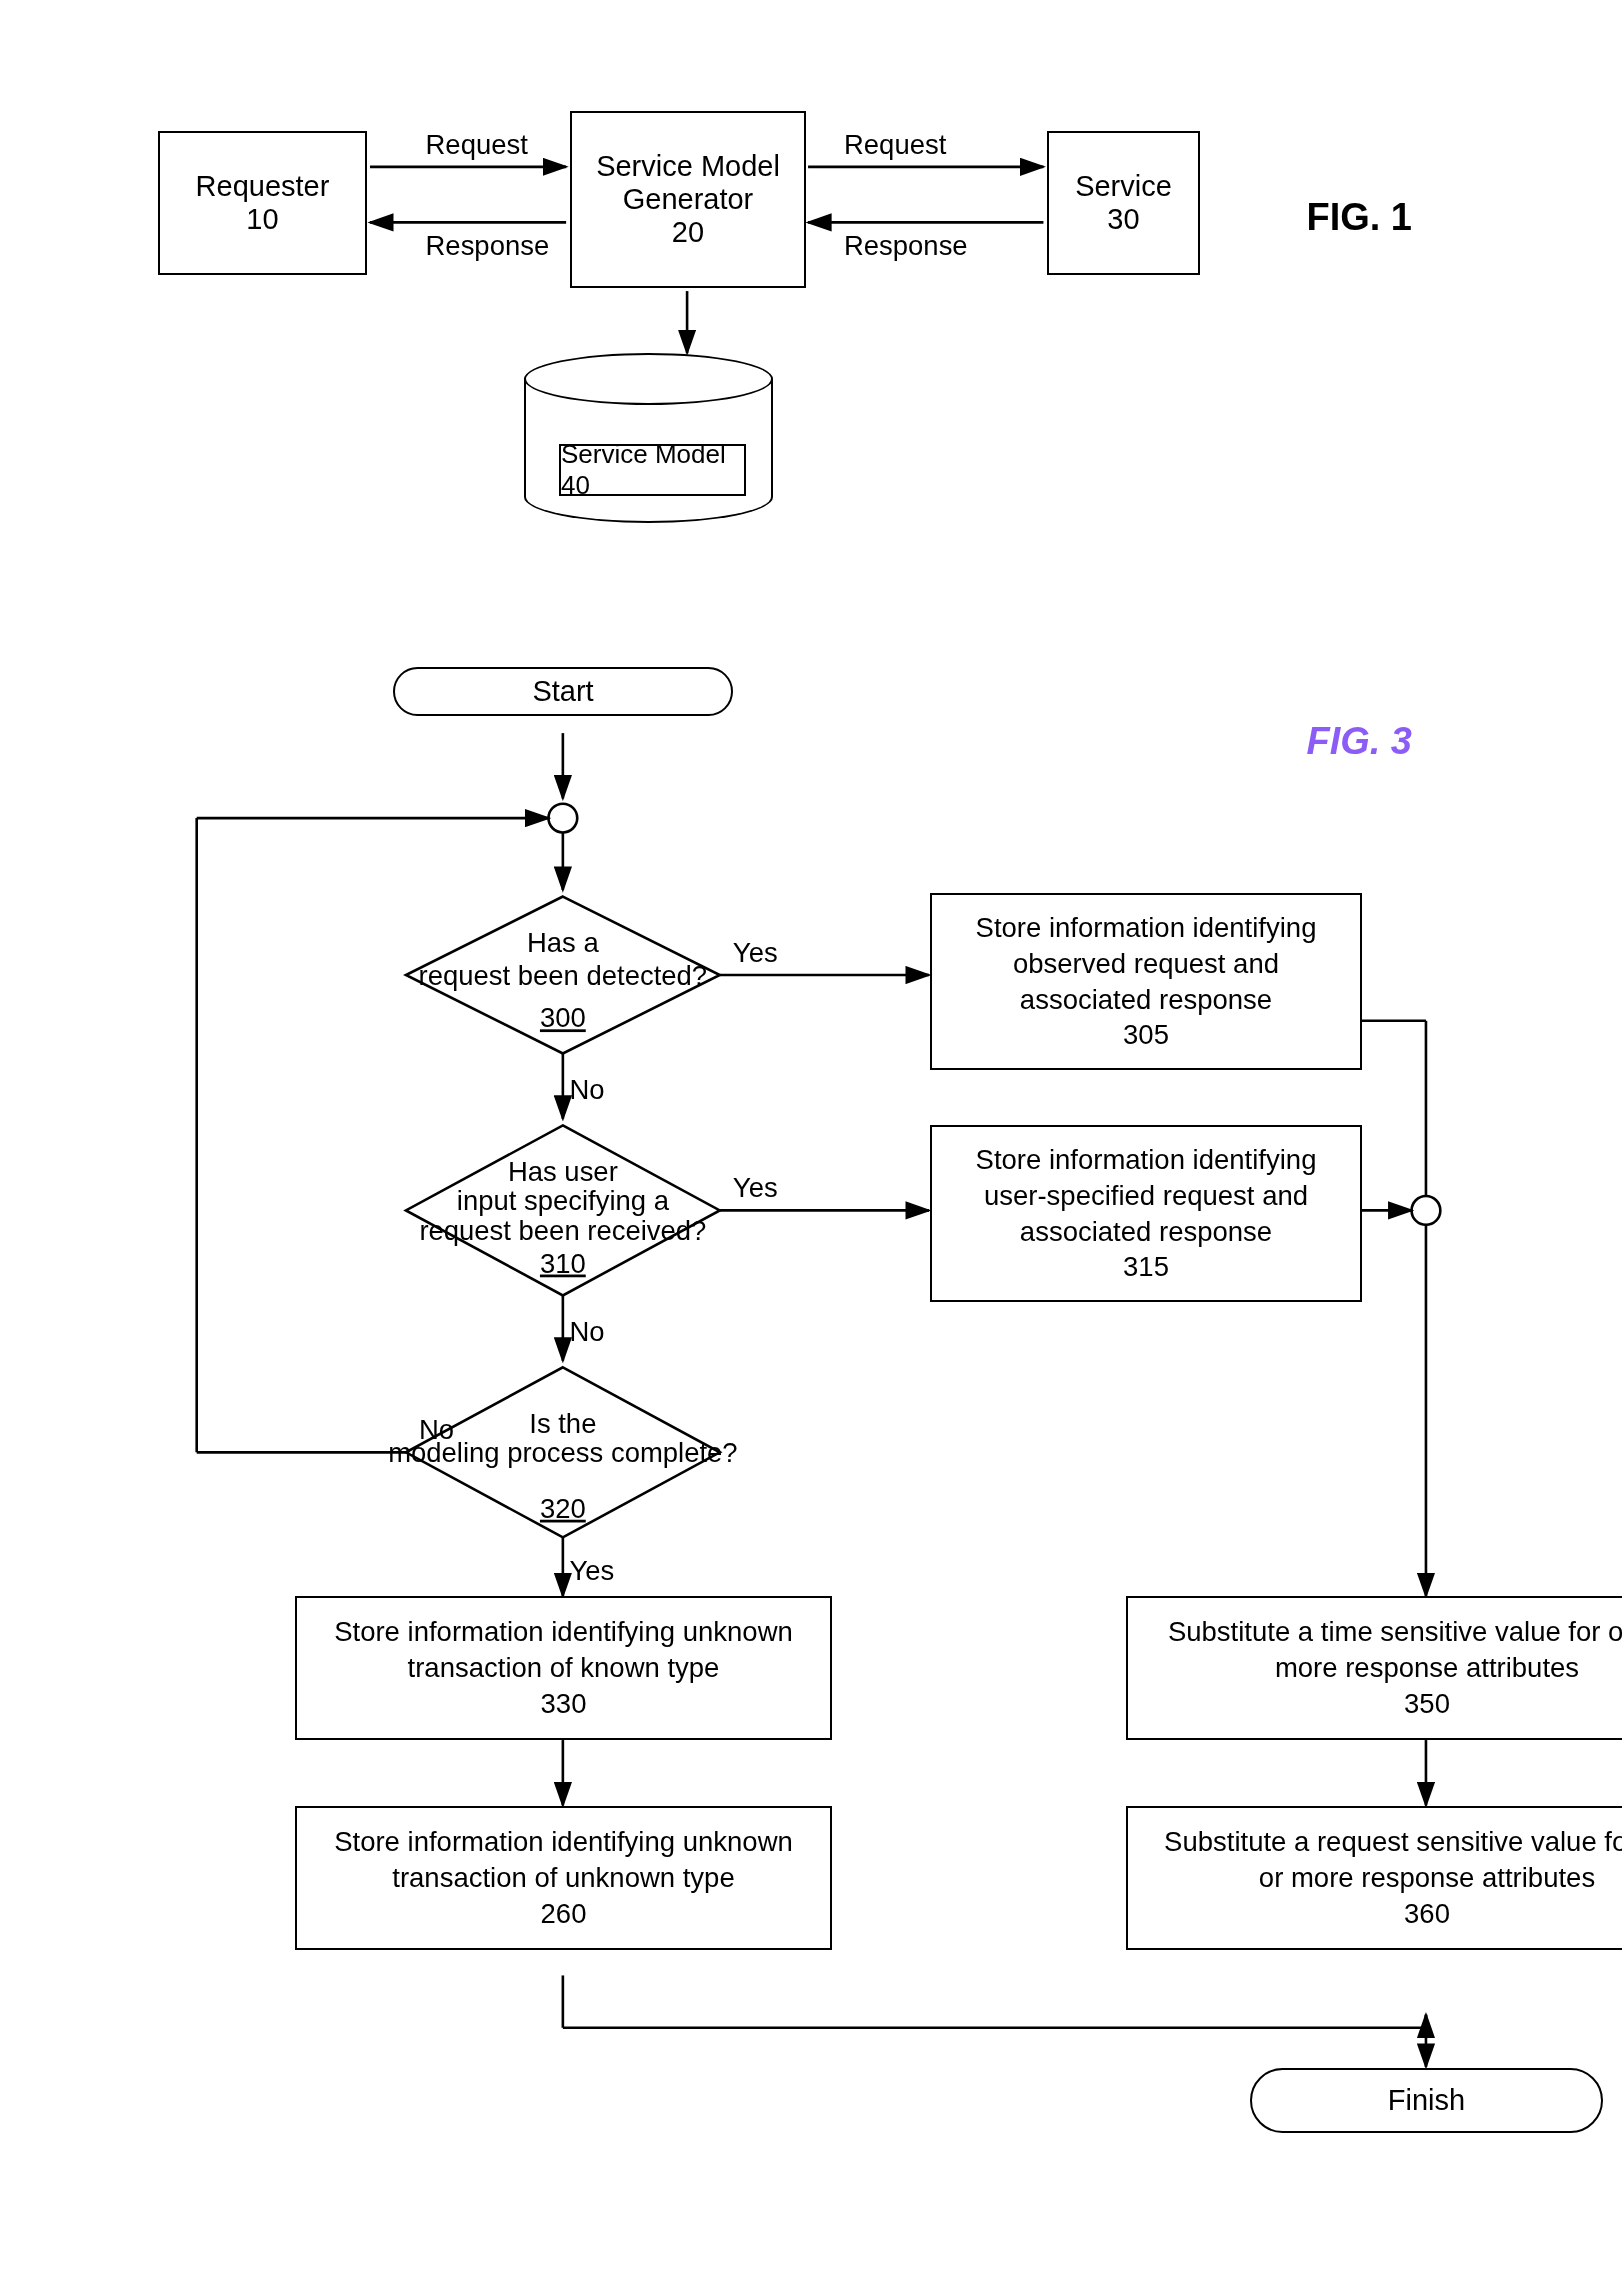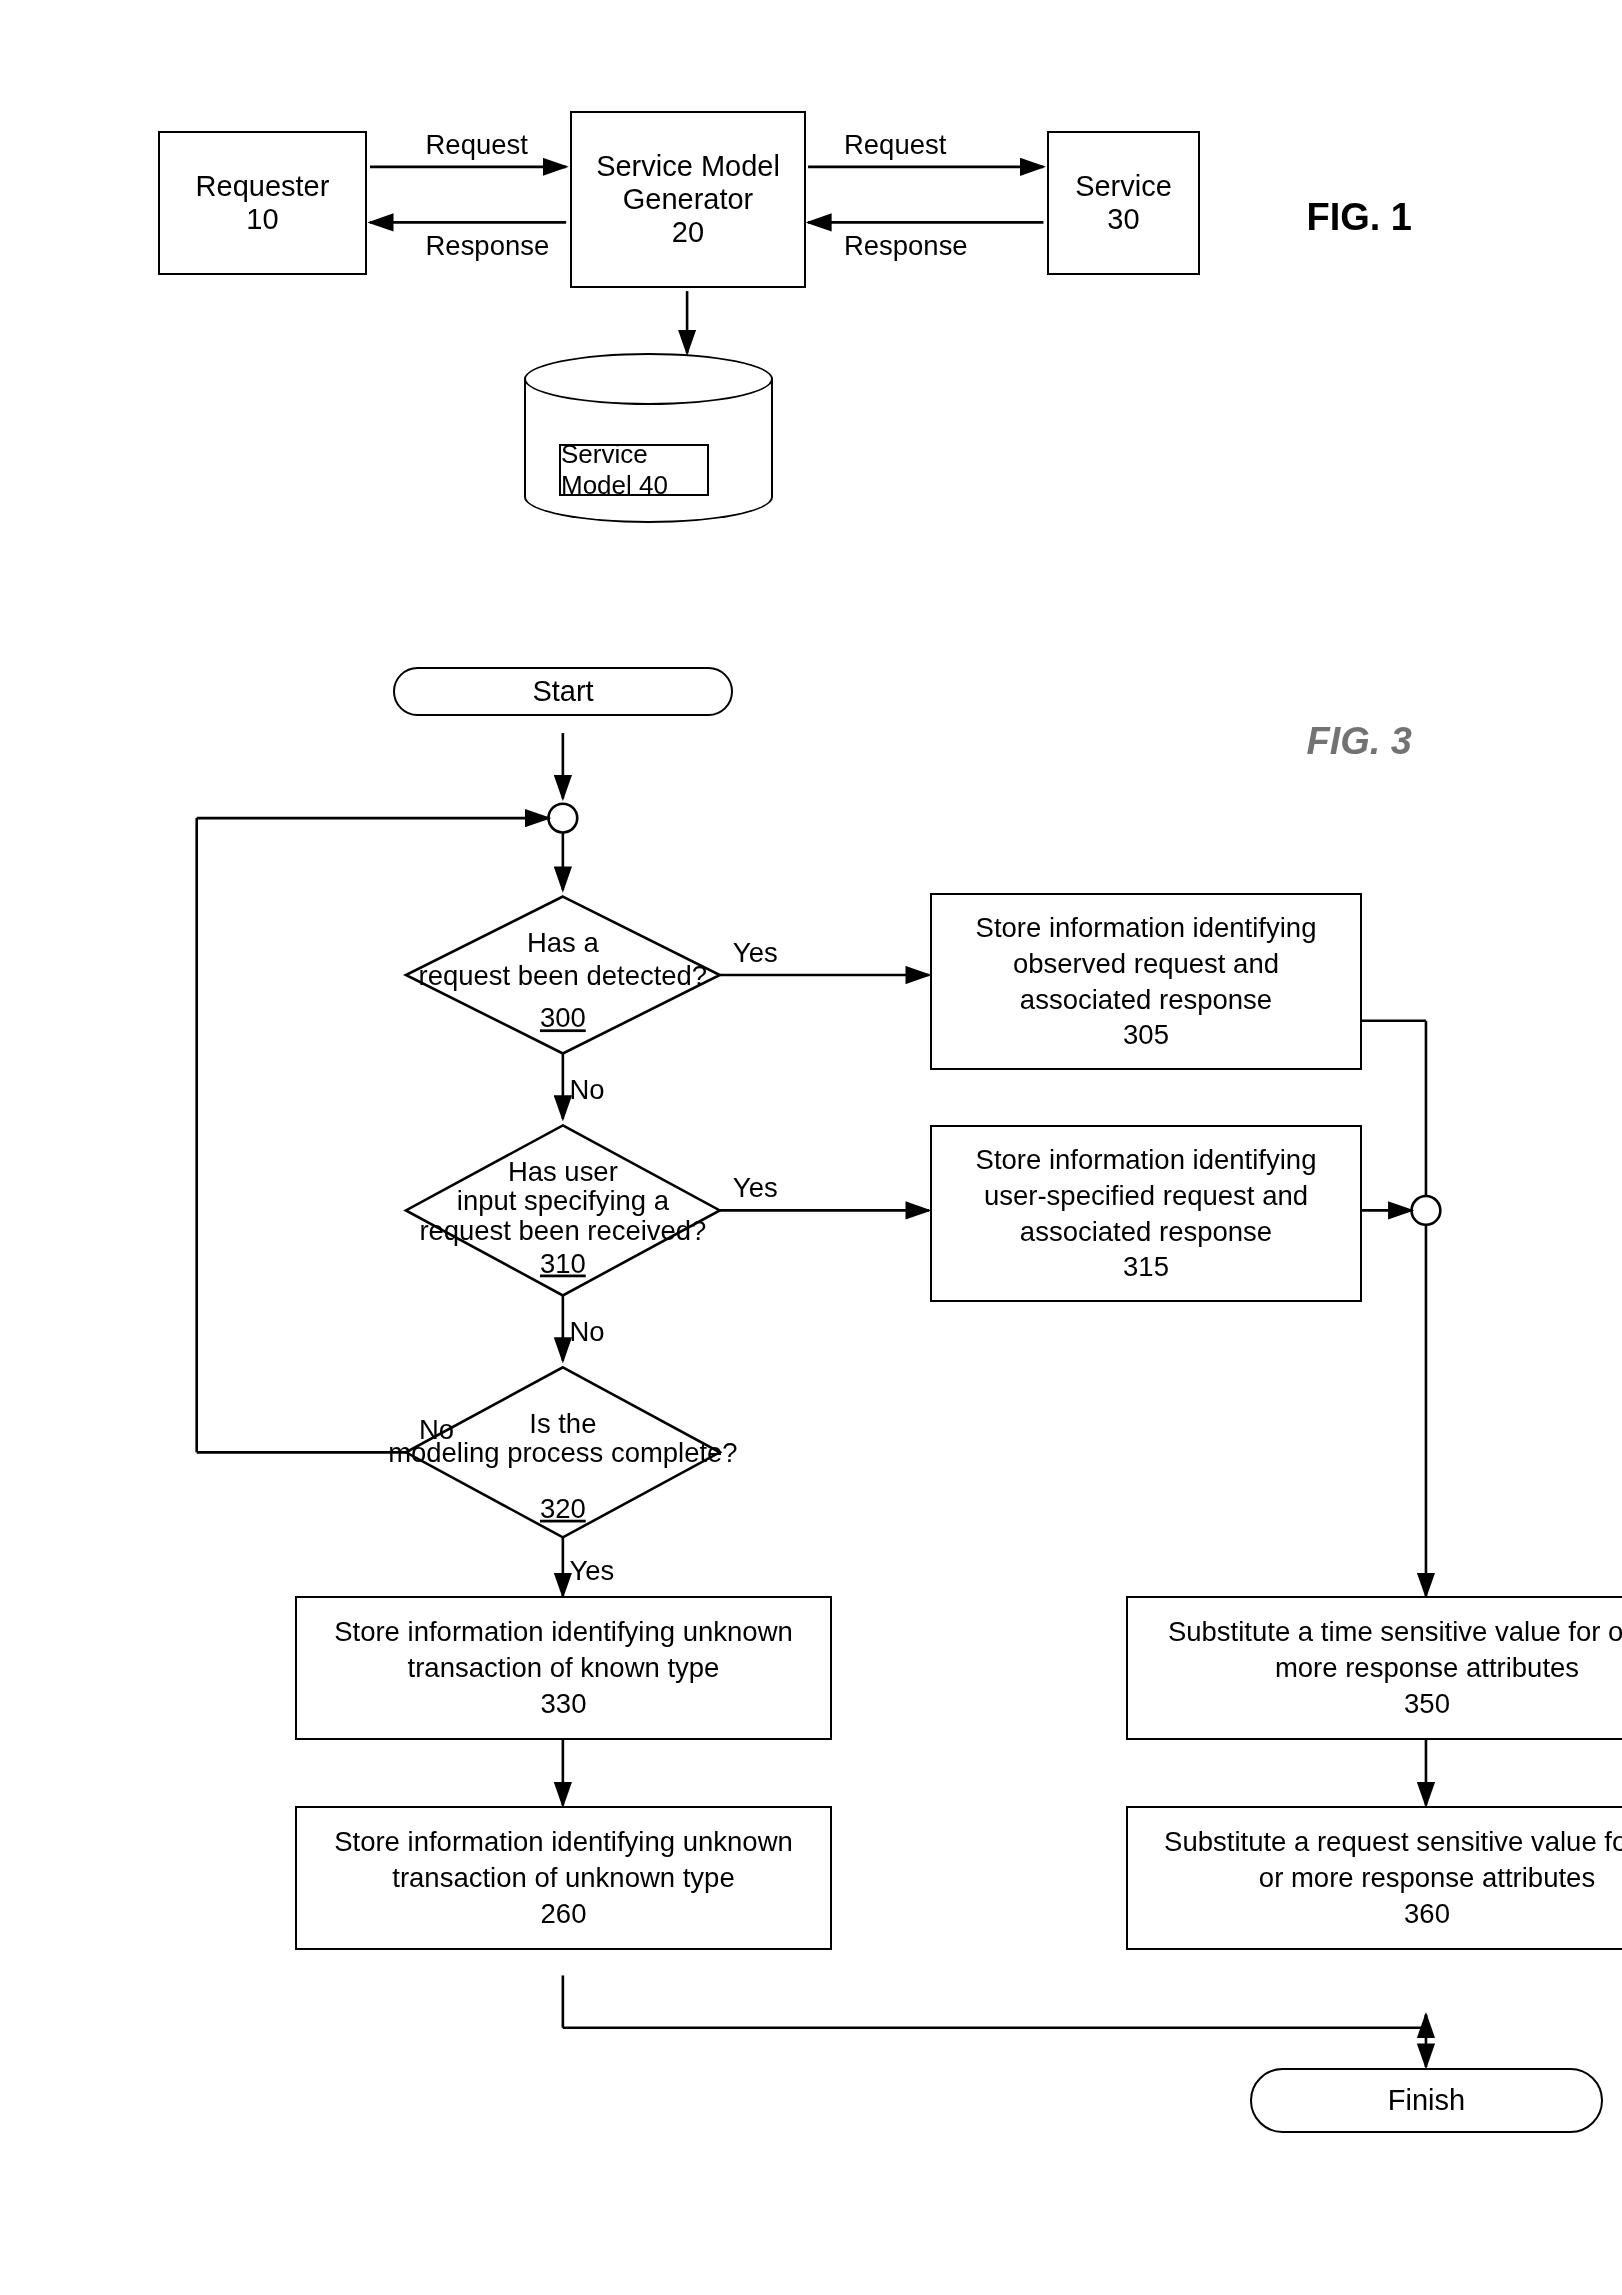--- a/index.html
+++ b/index.html
@@ -111,21 +111,21 @@
       border-bottom-left-radius: 50% 26px;
       border-bottom-right-radius: 50% 26px;
       background: #fff;
       z-index: 1;
     }
 
     .service-model-box {
       position: absolute;
       border: 2.6px solid #000;
       background: #fff;
-      width: 150px;
+      width: 187px;
       height: 52px;
       display: flex;
       align-items: center;
       justify-content: center;
       font-size: 26px;
       top: 65px;
       left: 33px;
       z-index: 5;
     }
 
@@ -145,21 +145,21 @@
       height: 1505px;
     }
 
     .fig3-label {
       position: absolute;
       right: 131px;
       top: 79px;
       font-size: 38px;
       font-weight: bold;
       font-style: italic;
-      color: #737373;
+      color: #8b5cf6;
     }
 
     
     .fc-box {
       position: absolute;
       border: 2.6px solid #000;
       background: #fff;
       display: flex;
       align-items: center;
       justify-content: center;

